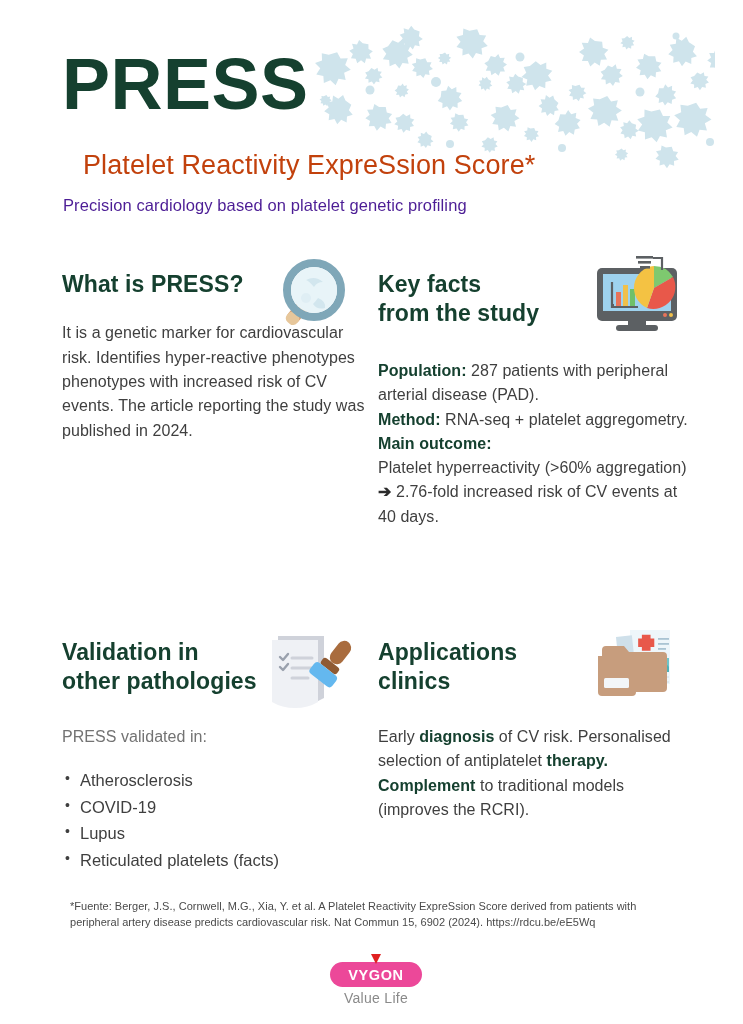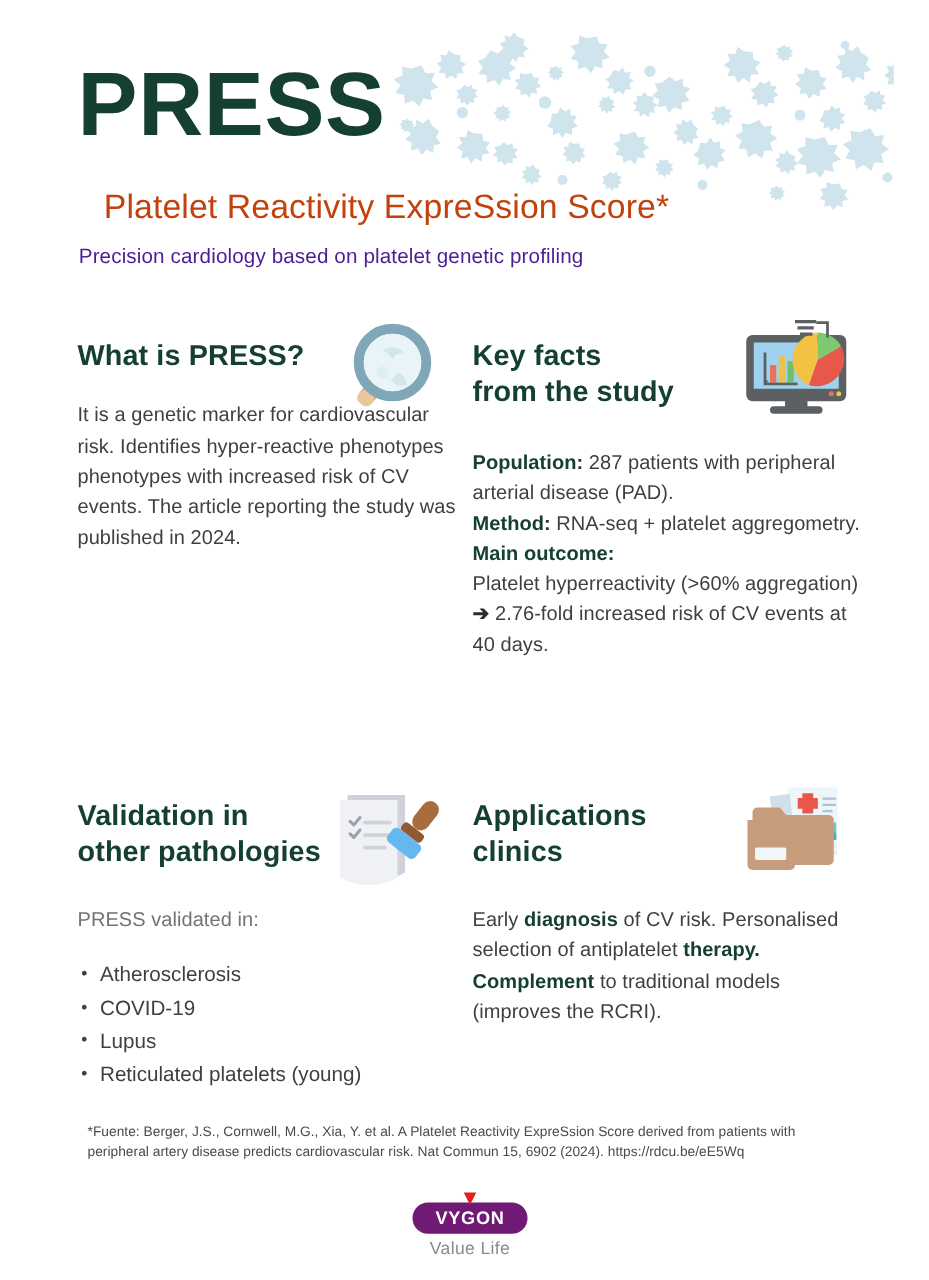--- a/index.html
+++ b/index.html
@@ -75,21 +75,21 @@
 
   
   .footnote{
     position:absolute;left:70px;top:898px;width:600px;
     font-size:11px;line-height:1.48;color:#4a4a4a;letter-spacing:0.02px;
   }
 
   
   .logo{position:absolute;left:330px;top:962px;width:92px;text-align:center;}
   .logo-pill{
-    width:92px;height:25px;border-radius:13px;background:#701a75;
+    width:92px;height:25px;border-radius:13px;background:#ec4899;
     display:flex;align-items:center;justify-content:center;position:relative;
   }
   .logo-word{
     color:#ffffff;font-weight:bold;font-size:14.5px;letter-spacing:0.6px;
     font-family:"Liberation Sans",sans-serif;
   }
   .logo-drop{
     position:absolute;left:50%;margin-left:-5px;top:-8px;
     width:0;height:0;border-left:5px solid transparent;border-right:5px solid transparent;
     border-top:10px solid #e02020;
@@ -274,21 +274,21 @@
   <div class="cell cell-bl">
     <div class="h2 two-line">
       <span>Validation in</span><br>
       <span>other pathologies</span>
     </div>
     <p class="body-txt lead">PRESS validated in:</p>
     <ul class="bullets">
       <li>Atherosclerosis</li>
       <li>COVID-19</li>
       <li>Lupus</li>
-      <li>Reticulated platelets (young)</li>
+      <li>Reticulated platelets (facts)</li>
     </ul>
   </div>
 
   <div class="cell cell-br">
     <div class="h2 two-line">
       <span>Applications</span><br>
       <span>clinics</span>
     </div>
     <p class="body-txt">
       <span>Early </span><b class="g">diagnosis</b><span> of CV risk. Personalised selection of antiplatelet </span><b class="g">therapy.</b><span> </span><b class="g">Complement</b><span> to traditional models (improves the RCRI).</span>

